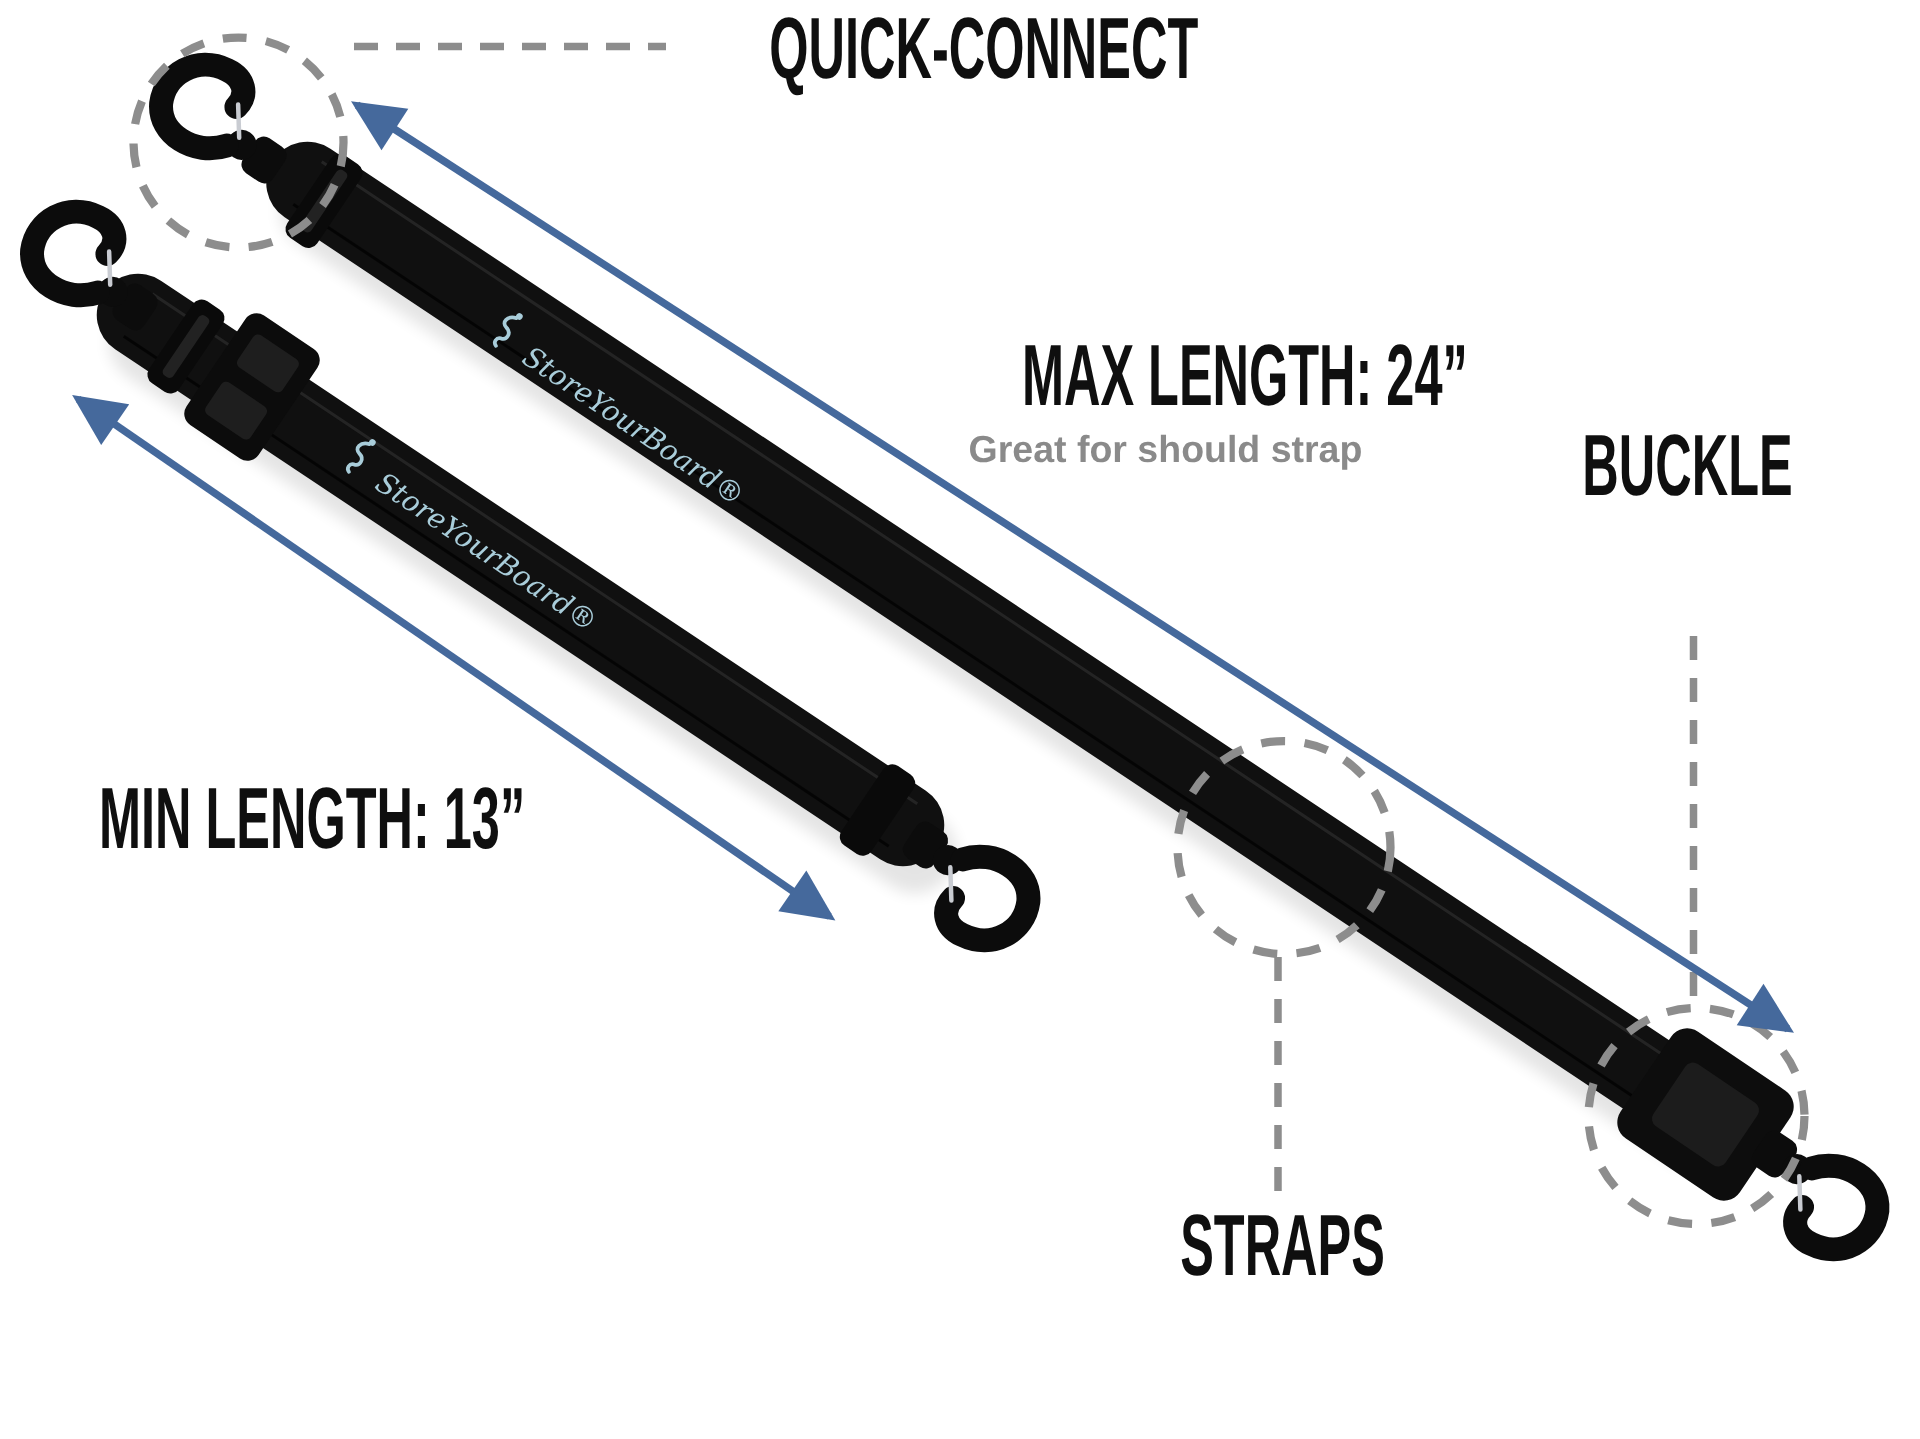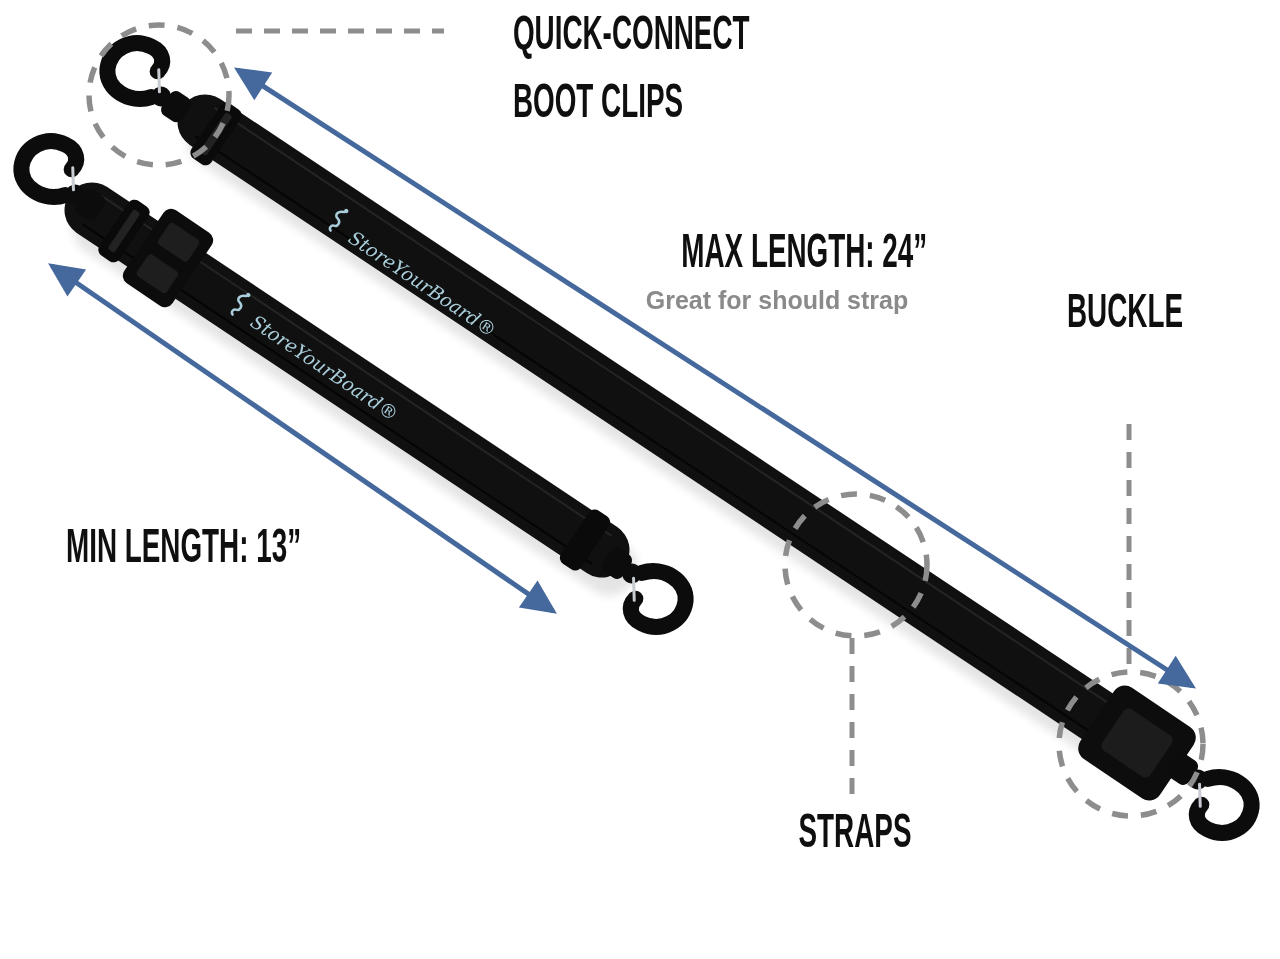--- a/index.html
+++ b/index.html
@@ -5,21 +5,21 @@
   html,body{margin:0;padding:0;}
   body{
     width:1280px;height:959px;background:#ffffff;position:relative;overflow:hidden;
     font-family:"Liberation Sans",sans-serif;
   }
   .stage{position:absolute;inset:0;}
   svg{position:absolute;left:0;top:0;}
   .callout{position:absolute;text-align:center;}
   .callout.left-align{text-align:left;}
   .hline{
-    font-weight:700;font-size:48px;line-height:68px;color:#0f0f0f;
+    font-weight:700;font-size:58px;line-height:68px;color:#0f0f0f;
     white-space:nowrap;letter-spacing:0px;
   }
   .squeeze{display:block;transform:scaleX(0.58);transform-origin:center center;}
   .left-align .squeeze{transform-origin:left center;}
   .sub{
     font-size:25px;line-height:30px;color:var(--subtitle_gray,#8a8a8a);
     white-space:nowrap;margin-top:0px;font-weight:700;
   }
   .webbing{stroke:var(--strap_black,#101010);}
   .dashline{stroke:var(--dash_gray,#8d8d8d);}
@@ -116,23 +116,20 @@
     <g stroke="#45699c" stroke-width="5" fill="none">
       <line x1="238" y1="70" x2="1192" y2="686" class="arrowline" marker-start="url(#arrowhead)" marker-end="url(#arrowhead)"></line>
       <line x1="52" y1="266" x2="553" y2="611" class="arrowline" marker-start="url(#arrowhead)" marker-end="url(#arrowhead)"></line>
     </g>
   </svg>
 
   <div class="callout" style="left:452px;top:-1px;width:290px;">
     <div class="hline">
         <span class="squeeze">QUICK-CONNECT</span>
       </div>
-    <div class="hline">
-        <span class="squeeze">BOOT CLIPS</span>
-      </div>
   </div>
 
   <div class="callout" style="left:612px;top:217px;width:330px;">
     <div class="hline">
         <span class="squeeze">MAX LENGTH: 24”</span>
       </div>
     <div class="sub">Great for should strap</div>
   </div>
 
   <div class="callout" style="left:990px;top:277px;width:270px;">

